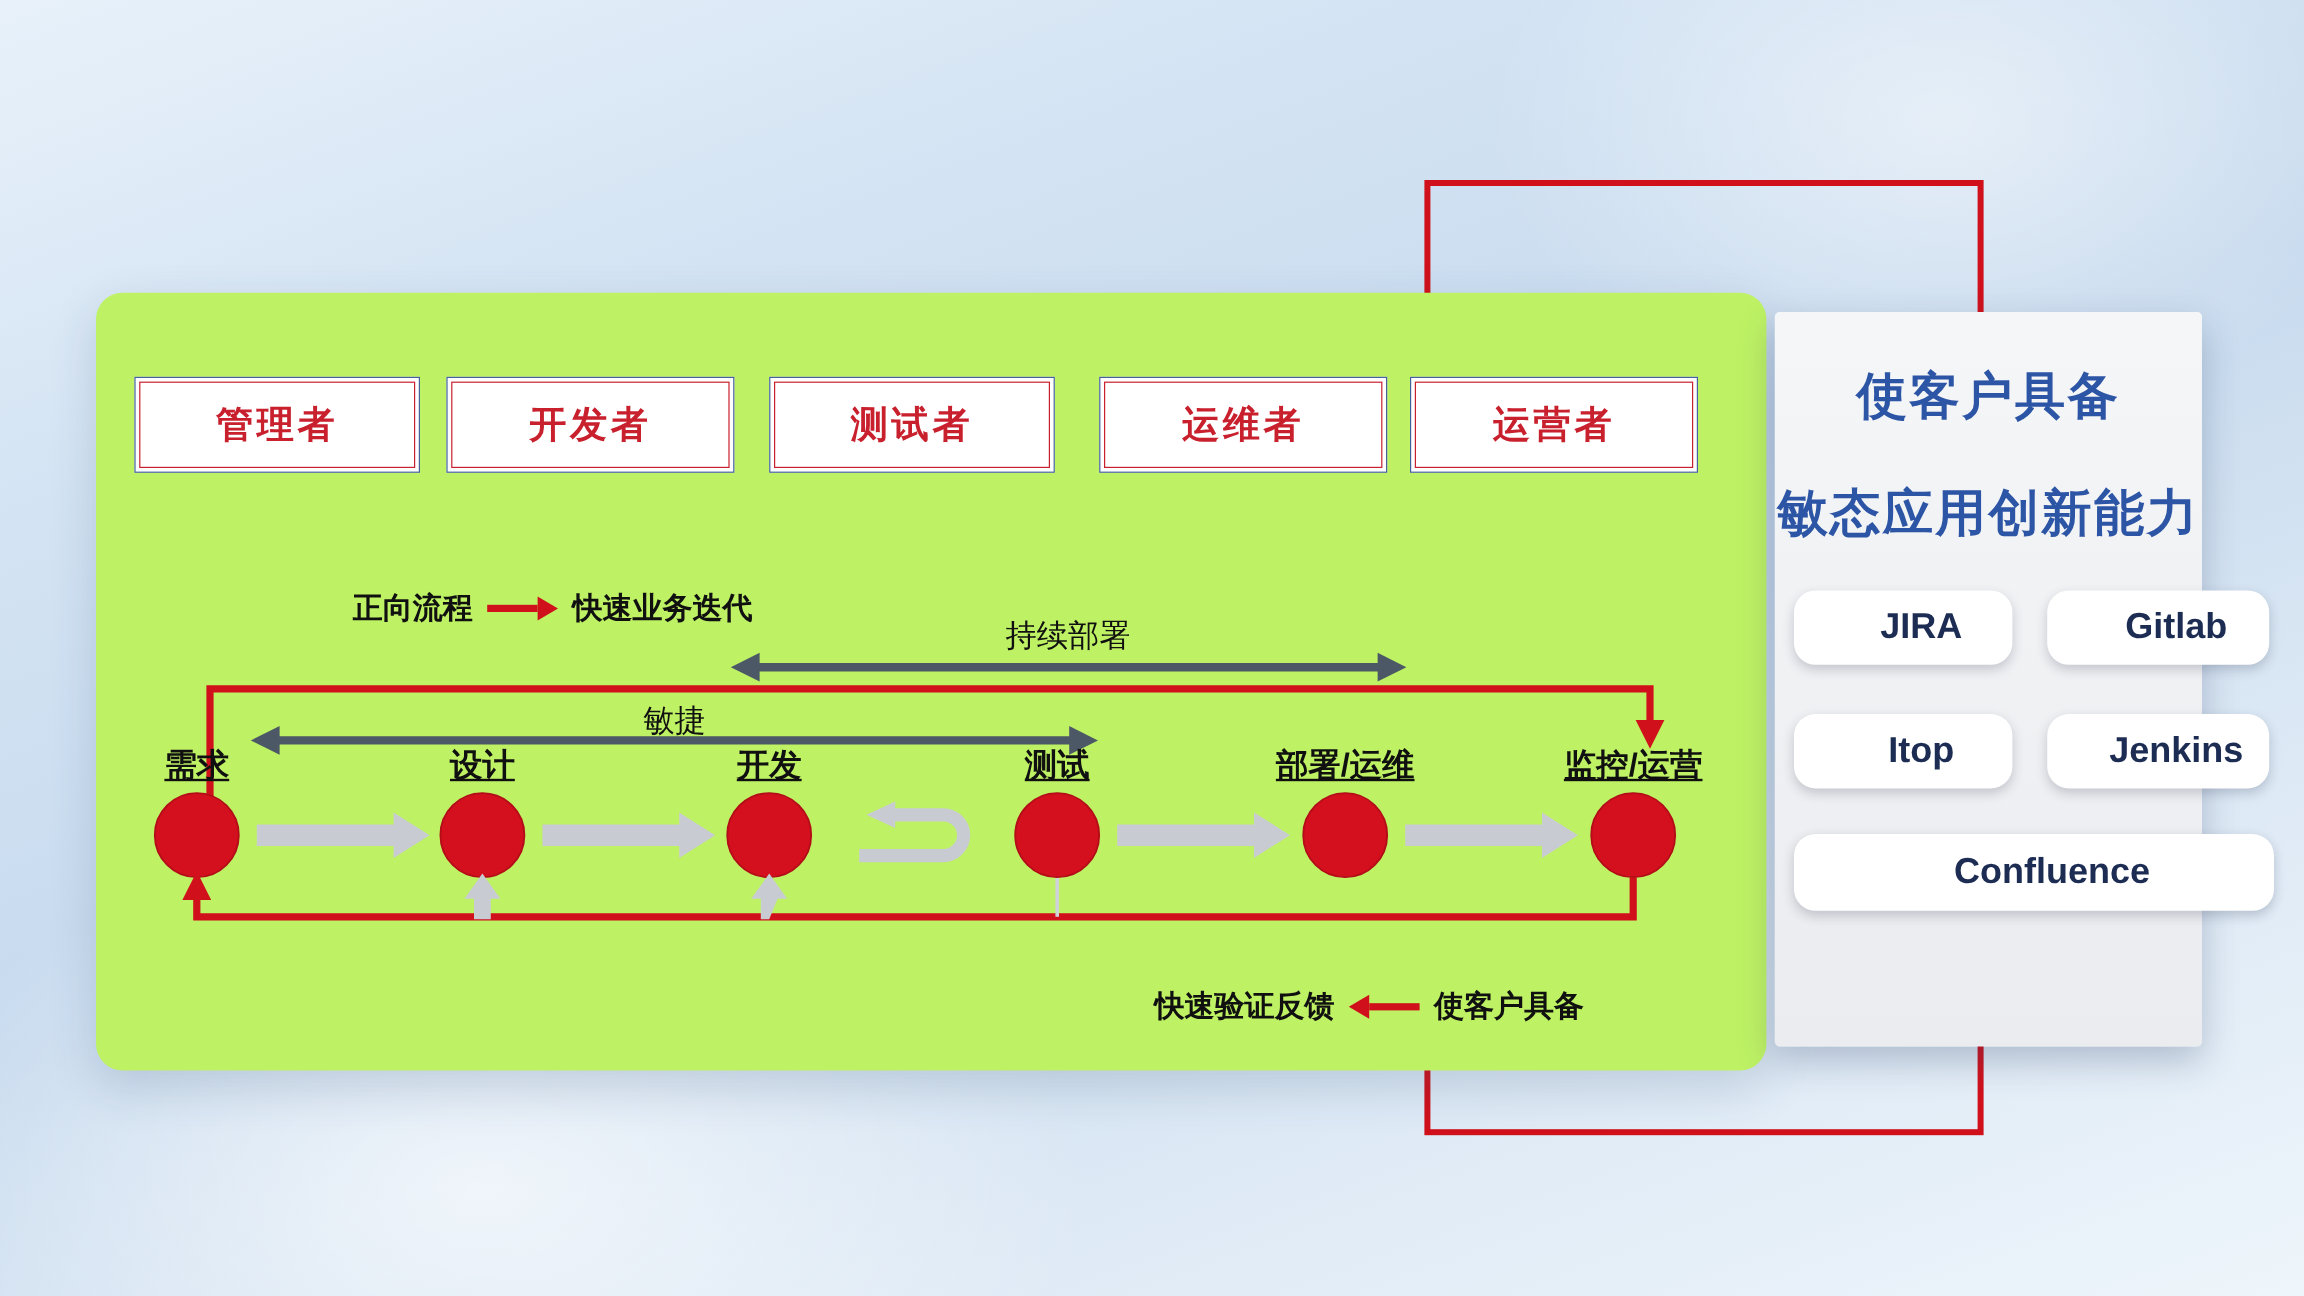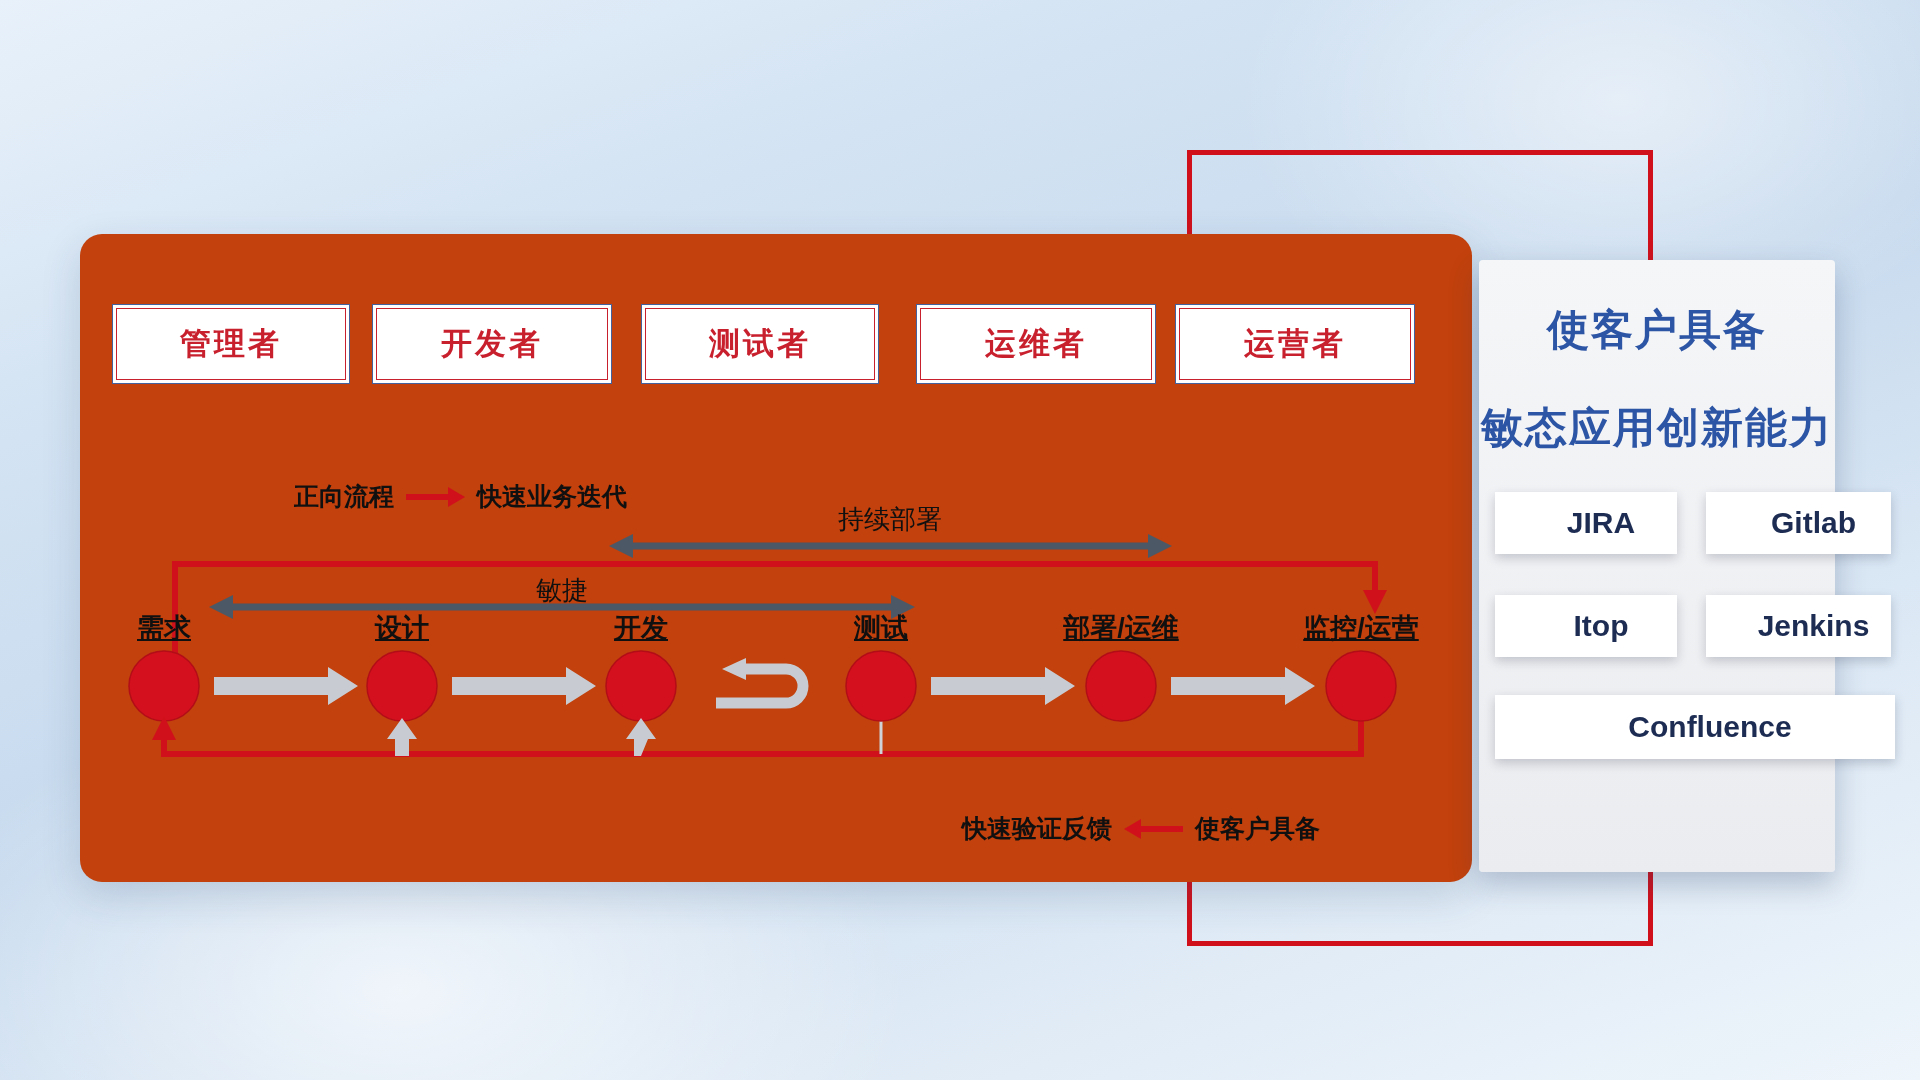--- a/index.html
+++ b/index.html
@@ -11,22 +11,22 @@
   }
   .bg-glow { position:absolute; pointer-events:none; }
   .bg-glow.one { left:-200px; bottom:-260px; width:1200px; height:700px;
     background:radial-gradient(ellipse at center, rgba(255,255,255,.65), rgba(255,255,255,0) 60%); }
   .bg-glow.two { right:-150px; top:-200px; width:900px; height:600px;
     background:radial-gradient(ellipse at center, rgba(255,255,255,.5), rgba(255,255,255,0) 60%); }
 
   .red-frame { position:absolute; left:1187px; top:150px; width:466px; height:796px;
     border:5px solid #d0111b; }
 
-  .card { position:absolute; left:80px; top:234px; width:1392px; height:648px;
-    background:#c2410c; border-radius:22px; box-shadow:0 14px 38px rgba(40,70,110,.18); }
+  .card { position:absolute; left:80px; top:244px; width:1392px; height:648px;
+    background:#bef264; border-radius:22px; box-shadow:0 14px 38px rgba(40,70,110,.18); }
 
   .role-box { position:absolute; top:70px; height:80px; background:#fff;
     border:1px solid #44619d; display:flex; align-items:center; justify-content:center; }
   .role-box::before { content:""; position:absolute; inset:3px; border:1px solid #c9202e; pointer-events:none; }
   .role-box span { font-size:31px; font-weight:bold; color:#c9202e; letter-spacing:3px; }
 
   .subtitle { position:absolute; top:176px; left:0; right:0; text-align:center;
     font-size:27px; font-weight:bold; color:#101010; letter-spacing:1px; }
 
   .legend { position:absolute; display:flex; align-items:center; gap:12px;
@@ -50,21 +50,21 @@
   .node-label { position:absolute; top:376px; transform:translateX(-50%);
     font-size:27px; font-weight:bold; color:#101010; white-space:nowrap;text-decoration:underline; }
 
   .panel { position:absolute; left:1479px; top:260px; width:356px; height:612px;
     background:linear-gradient(180deg,#f5f6f8,#ebecef);
     box-shadow:0 12px 30px rgba(40,60,100,.28); border-radius:4px; }
   .panel-title { position:absolute; left:0; right:0; text-align:center;
     font-size:42px; font-weight:bold; color:#2d55a5; letter-spacing:2px; }
   .panel-title.l1 { top:42px; }
   .panel-title.l2 { top:140px; }
-  .tool-btn { position:absolute; background:#ffffff; border-radius:0;
+  .tool-btn { position:absolute; background:#ffffff; border-radius:18px;
     box-shadow:0 4px 10px rgba(30,40,70,.22); display:flex; align-items:center;
     justify-content:center; font-size:30px; font-weight:bold; color:#1c2c52; cursor:pointer;padding-left:30px; }
   .tb-jira { left:16px; top:232px; width:182px; height:62px; }
   .tb-gitlab { left:227px; top:232px; width:185px; height:62px; }
   .tb-itop { left:16px; top:335px; width:182px; height:62px; }
   .tb-jenkins { left:227px; top:335px; width:185px; height:62px; }
   .tb-confluence { left:16px; top:435px; width:400px; height:64px; }
 </style>
 </head>
 <body>

